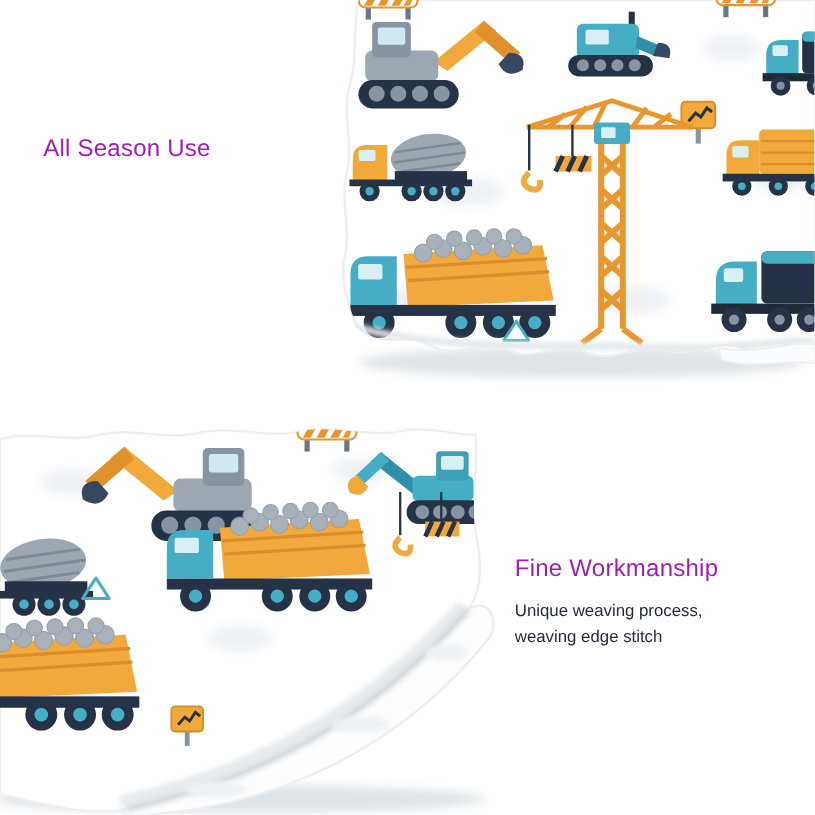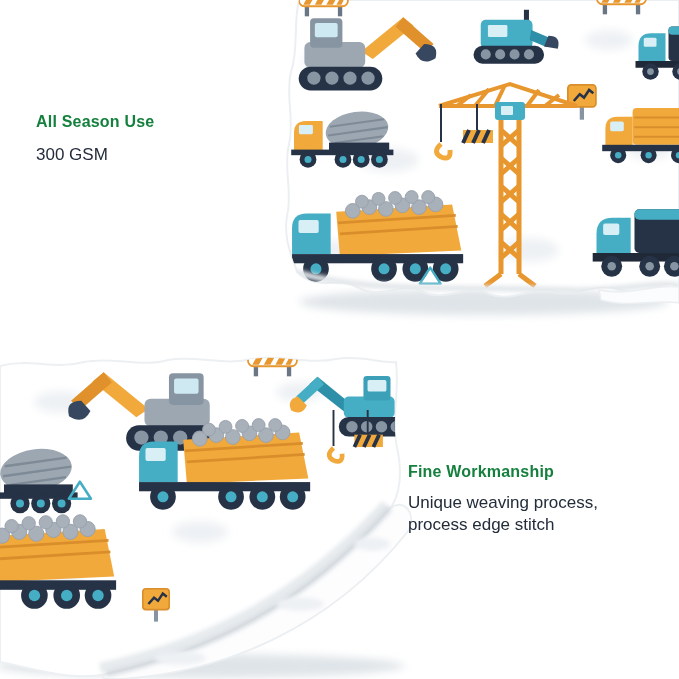--- a/index.html
+++ b/index.html
@@ -3,26 +3,26 @@
 <meta charset="utf-8">
 <style>
   *{box-sizing:border-box}
   html,body{margin:0;padding:0}
   body{background:#ffffff;font-family:"Liberation Sans",sans-serif}
   .canvas{position:relative;width:679px;height:679px;background:#fff;overflow:hidden}
   .photo{position:absolute}
   .photo svg{display:block;width:100%;height:100%}
   .photo-top{left:269px;top:0;width:410px;height:330px}
   .photo-bottom{left:0;top:352px;width:420px;height:327px}
-  .text-block h2{margin:0 0 11px;font-size:16px;font-weight:700;color:#15803d;letter-spacing:.2px}
+  .text-block h2{margin:0 0 11px;font-size:20px;font-weight:400;color:#a21caf;letter-spacing:.2px}
   .text-block p{margin:0;color:#232c3a}
   .text-top{position:absolute;left:36px;top:113px}
   .text-top p{font-size:17px;line-height:26px}
-  .text-bottom{position:absolute;left:408px;top:463px;width:240px}
-  .text-bottom p{font-size:17px;line-height:22px}
+  .text-bottom{position:absolute;left:429px;top:463px;width:240px}
+  .text-bottom p{font-size:14px;line-height:22px}
 </style>
 </head>
 <body>
 
 <svg width="0" height="0" style="position:absolute" aria-hidden="true">
   <defs>
     <filter id="soft" x="-40%" y="-40%" width="180%" height="180%">
         <feGaussianBlur stdDeviation="4"></feGaussianBlur>
       </filter>
     <filter id="soft2" x="-40%" y="-40%" width="180%" height="180%">
@@ -193,21 +193,20 @@
     <g id="triangle">
       <path d="M14 2 L27 22 H1 Z" fill="none" stroke="#45aec4" stroke-width="3" stroke-linejoin="round"></path>
     </g>
   </defs>
 </svg>
 
 <div class="canvas">
 
   <div class="text-block text-top">
     <h2>All Season Use</h2>
-    <p>300 GSM</p>
   </div>
 
   <div class="photo photo-top">
     <svg viewBox="0 0 410 330">
       <defs>
         <clipPath id="clipTop">
           <path d="M30,0 C24,24 30,48 22,72 C16,96 26,120 20,144 C14,168 24,192 18,216 C14,240 24,258 28,272 C48,292 68,276 90,288 C112,300 132,282 154,292 C176,302 198,284 220,294 C242,303 264,286 286,292 C308,298 328,282 350,290 C370,297 394,280 410,286 L410,0 Z"></path>
         </clipPath>
       </defs>
       <ellipse cx="215" cy="302" rx="185" ry="13" fill="#dfe4e8" filter="url(#soft)"></ellipse>
@@ -273,16 +272,16 @@
         <ellipse cx="180" cy="306" rx="26" ry="7"></ellipse>
           <ellipse cx="300" cy="252" rx="24" ry="7"></ellipse>
         <ellipse cx="372" cy="192" rx="18" ry="7"></ellipse>
       </g>
     </svg>
   </div>
 
   <div class="text-block text-bottom">
     <h2>Fine Workmanship</h2>
     <p>Unique weaving process,</p>
-    <p>process edge stitch</p>
+    <p>weaving edge stitch</p>
   </div>
 
 </div>
 
 </body></html>

